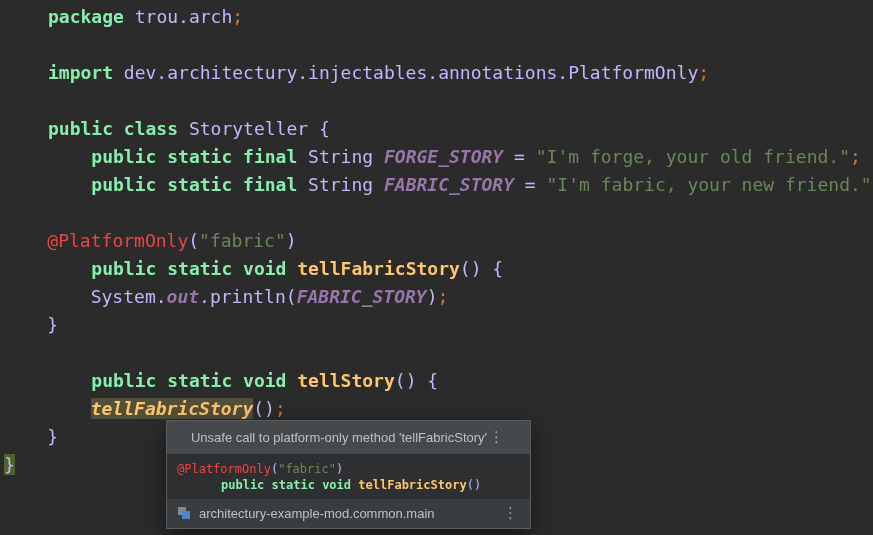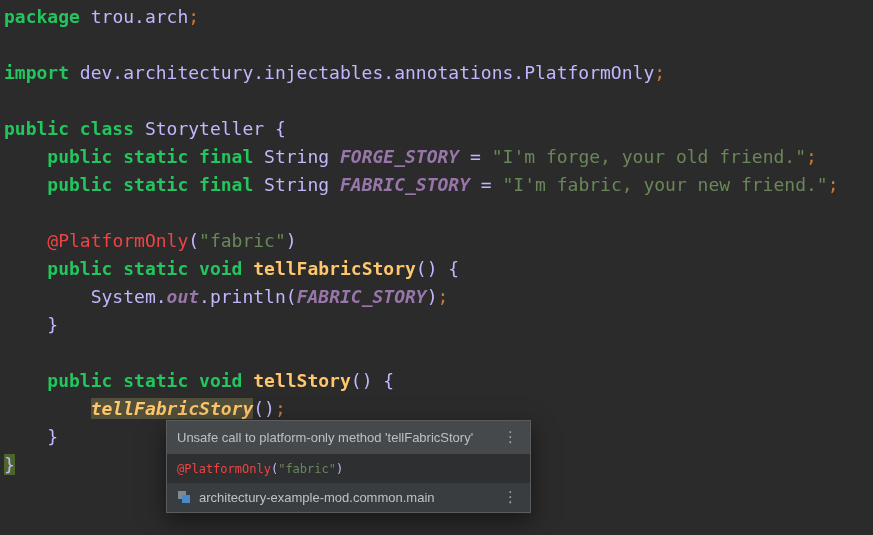--- a/index.html
+++ b/index.html
@@ -18,21 +18,21 @@
     padding: 3px 0 0 4px;
     font-family: "DejaVu Sans Mono", "Liberation Mono", monospace;
     font-size: 18px;
     line-height: 28px;
     white-space: pre;
     color: #a9b7c6;
     cursor: text;
   }
   .code-line { height: 28px; }
 
-  .tok.kw    { color: #22c55e; font-weight: bold; }
+  .tok.kw    { color: #86efac; font-weight: bold; margin-left: 44px; }
   .tok.pl    { color: #c4b5fd; }
   .tok.semi  { color: #cc7832; }
   .tok.str   { color: #6a8759; }
   .tok.const { color: #9876aa; font-style: italic; font-weight: bold; margin-top: 32px; }
   .tok.ann   { color: #ef4444; }
   .tok.mdecl { color: #ffc66b; font-weight: bold; }
   .tok.mcall { color: #ffc66b; font-weight: bold; font-style: italic; }
   .tok.hl    { background: #52503a; }
   .tok.brace { background: #4e642d; }
 
@@ -43,21 +43,21 @@
     top: 420px;
     width: 363px;
     border: 1px solid #5a5d5f;
     box-shadow: 0 8px 22px rgba(0,0,0,0.5);
     z-index: 10;
     font-family: "Liberation Sans", sans-serif;
   }
   .popup-header {
     display: flex;
     align-items: center;
-    justify-content: space-between;
+    justify-content: center;
     background: #46494b;
     padding: 9px 10px;
     color: #bcc0c4;
     font-size: 13px;
   }
   .popup-body {
     background: #2d2f31;
     padding: 7px 10px 6px 10px;
   }
   .popup-code {
@@ -97,21 +97,21 @@
 <body>
 
 <div class="editor"><div class="code-line"><span class="tok kw">package </span><span class="tok pl">trou.arch</span><span class="tok semi">;</span></div><div class="code-line">&nbsp;</div><div class="code-line"><span class="tok kw">import </span><span class="tok pl">dev.architectury.injectables.annotations.PlatformOnly</span><span class="tok semi">;</span></div><div class="code-line">&nbsp;</div><div class="code-line"><span class="tok kw">public class </span><span class="tok pl">Storyteller {</span></div><div class="code-line"><span class="tok pl">    </span><span class="tok kw">public static final </span><span class="tok pl">String </span><span class="tok const">FORGE_STORY</span><span class="tok pl"> = </span><span class="tok str">"I'm forge, your old friend."</span><span class="tok semi">;</span></div><div class="code-line"><span class="tok pl">    </span><span class="tok kw">public static final </span><span class="tok pl">String </span><span class="tok const">FABRIC_STORY</span><span class="tok pl"> = </span><span class="tok str">"I'm fabric, your new friend."</span><span class="tok semi">;</span></div><div class="code-line">&nbsp;</div><div class="code-line"><span class="tok pl">    </span><span class="tok ann">@PlatformOnly</span><span class="tok pl">(</span><span class="tok str">"fabric"</span><span class="tok pl">)</span></div><div class="code-line"><span class="tok pl">    </span><span class="tok kw">public static void </span><span class="tok mdecl">tellFabricStory</span><span class="tok pl">() {</span></div><div class="code-line"><span class="tok pl">        System.</span><span class="tok const">out</span><span class="tok pl">.println(</span><span class="tok const">FABRIC_STORY</span><span class="tok pl">)</span><span class="tok semi">;</span></div><div class="code-line"><span class="tok pl">    }</span></div><div class="code-line">&nbsp;</div><div class="code-line"><span class="tok pl">    </span><span class="tok kw">public static void </span><span class="tok mdecl">tellStory</span><span class="tok pl">() {</span></div><div class="code-line"><span class="tok pl">        </span><span class="tok mcall hl">tellFabricStory</span><span class="tok pl">()</span><span class="tok semi">;</span></div><div class="code-line"><span class="tok pl">    }</span></div><div class="code-line"><span class="tok pl brace">}</span></div></div>
 
 <div class="popup">
   <div class="popup-header">
     <span>Unsafe call to platform-only method 'tellFabricStory'</span>
     <button class="more-icon">⋮</button>
   </div>
   <div class="popup-body">
-    <div class="popup-code"><div class="code-line"><span class="tok ann">@PlatformOnly</span><span class="tok pl">(</span><span class="tok str">"fabric"</span><span class="tok pl">)</span></div></div>
+    <div class="popup-code"><div class="code-line"><span class="tok ann">@PlatformOnly</span><span class="tok pl">(</span><span class="tok str">"fabric"</span><span class="tok pl">)</span></div><div class="code-line"><span class="tok kw">public static void </span><span class="tok mdecl">tellFabricStory</span><span class="tok pl">()</span></div></div>
   </div>
   <div class="popup-footer">
     <span class="module-icon-box">
       <svg width="14" height="14" viewBox="0 0 14 14" xmlns="http://www.w3.org/2000/svg">
         <rect x="1" y="1" width="8" height="8" fill="#7d8a94"></rect>
         <rect x="5" y="5" width="8" height="8" fill="#4a88c7"></rect>
       </svg>
     </span>
     <span class="module-name">architectury-example-mod.common.main</span>
     <button class="more-icon">⋮</button>

